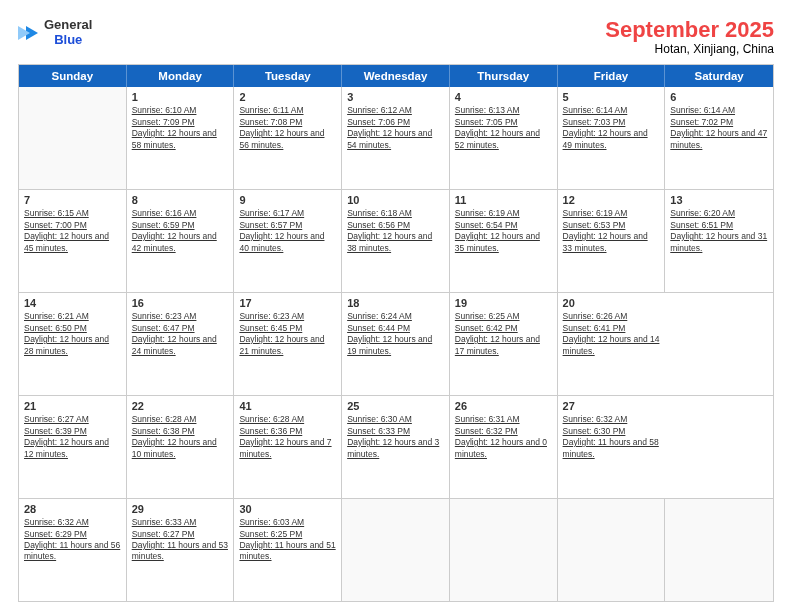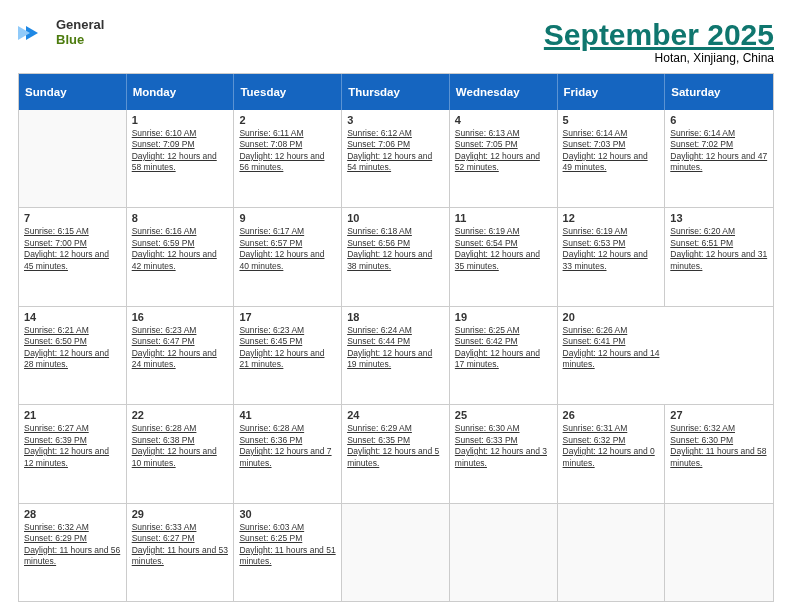--- a/index.html
+++ b/index.html
@@ -25,46 +25,46 @@
     }
     .logo {
       display: flex;
       align-items: center;
       gap: 0px;
     }
     .title-block {
       text-align: right;
     }
     .month-title {
-      font-size: 30px;
+      font-size: 22px;
       font-weight: bold;
-      color: #0f766e;
+      color: #ef4444;
       line-height: 1.1;
-      text-decoration: underline;
     }
     .subtitle {
       font-size: 12px;
       color: #000000;
     }
     .calendar {
       flex: 1;
       display: flex;
       flex-direction: column;
       border: 1px solid #ccc;
     }
     .cal-header {
       display: grid;
       grid-template-columns: repeat(7, 1fr);
       background: #1565c0;
     }
     .cal-header-cell {
       color: #fff;
       font-size: 11.5px;
       font-weight: bold;
-      padding: 12px 6px;
+      padding: 5px 6px;
+      text-align: center;
       border-right: 1px solid rgba(255,255,255,0.3);
     }
     .cal-header-cell:last-child { border-right: none; }
     .cal-body {
       flex: 1;
       display: flex;
       flex-direction: column;
     }
     .cal-row {
       display: grid;
@@ -97,44 +97,44 @@
       color: #333;
       text-decoration: underline;
     }
   </style>
 </head>
 <body>
 
 <div class="page">
   <div class="header">
     <div class="logo">
-<div style="display:flex;align-items:center;gap:16px;">
+<div style="display:flex;align-items:center;gap:4px;">
   <svg width="22" height="22" viewBox="0 0 22 22">
     <polygon points="8,4 20,11 8,18" fill="#1e88e5"></polygon>
     <polygon points="0,4 12,11 0,18" fill="#90caf9"></polygon>
   </svg>
   <div style="line-height:1.15;">
     <div style="font-size:13px;font-weight:bold;color:#333;">General</div>
-    <div style="font-size:13px;font-weight:bold;color:#4d7c0f;">Blue</div>
+    <div style="font-size:13px;font-weight:bold;color:#1d4ed8;text-align:center;">Blue</div>
   </div>
 </div>
       </div>
     <div class="title-block">
       <div class="month-title">September 2025</div>
       <div class="subtitle">Hotan, Xinjiang, China</div>
     </div>
   </div>
 
   <div class="calendar">
     <div class="cal-header">
       <div class="cal-header-cell">Sunday</div>
       <div class="cal-header-cell">Monday</div>
       <div class="cal-header-cell">Tuesday</div>
+      <div class="cal-header-cell">Wednesday</div>
       <div class="cal-header-cell">Thursday</div>
-      <div class="cal-header-cell">Wednesday</div>
       <div class="cal-header-cell">Friday</div>
       <div class="cal-header-cell">Saturday</div>
     </div>
     <div class="cal-body" id="cal-body">
     <div class="cal-row">
           <div class="cal-cell empty"></div>
           <div class="cal-cell">
             <span class="day-num">1</span>
             <div class="cell-text"><span>Sunrise: 6:10 AM</span><br><span>Sunset: 7:09 PM</span><br><span>Daylight: 12 hours and 58 minutes.</span></div>
           </div>
@@ -222,24 +222,20 @@
           </div>
           <div class="cal-cell">
             <span class="day-num">22</span>
             <div class="cell-text"><span>Sunrise: 6:28 AM</span><br><span>Sunset: 6:38 PM</span><br><span>Daylight: 12 hours and 10 minutes.</span></div>
           </div>
           <div class="cal-cell">
             <span class="day-num">41</span>
             <div class="cell-text"><span>Sunrise: 6:28 AM</span><br><span>Sunset: 6:36 PM</span><br><span>Daylight: 12 hours and 7 minutes.</span></div>
           </div>
           <div class="cal-cell">
-            <span class="day-num">24</span>
-            <div class="cell-text"><span>Sunrise: 6:29 AM</span><br><span>Sunset: 6:35 PM</span><br><span>Daylight: 12 hours and 5 minutes.</span></div>
-          </div>
-          <div class="cal-cell">
             <span class="day-num">25</span>
             <div class="cell-text"><span>Sunrise: 6:30 AM</span><br><span>Sunset: 6:33 PM</span><br><span>Daylight: 12 hours and 3 minutes.</span></div>
           </div>
           <div class="cal-cell">
             <span class="day-num">26</span>
             <div class="cell-text"><span>Sunrise: 6:31 AM</span><br><span>Sunset: 6:32 PM</span><br><span>Daylight: 12 hours and 0 minutes.</span></div>
           </div>
           <div class="cal-cell">
             <span class="day-num">27</span>
             <div class="cell-text"><span>Sunrise: 6:32 AM</span><br><span>Sunset: 6:30 PM</span><br><span>Daylight: 11 hours and 58 minutes.</span></div>

